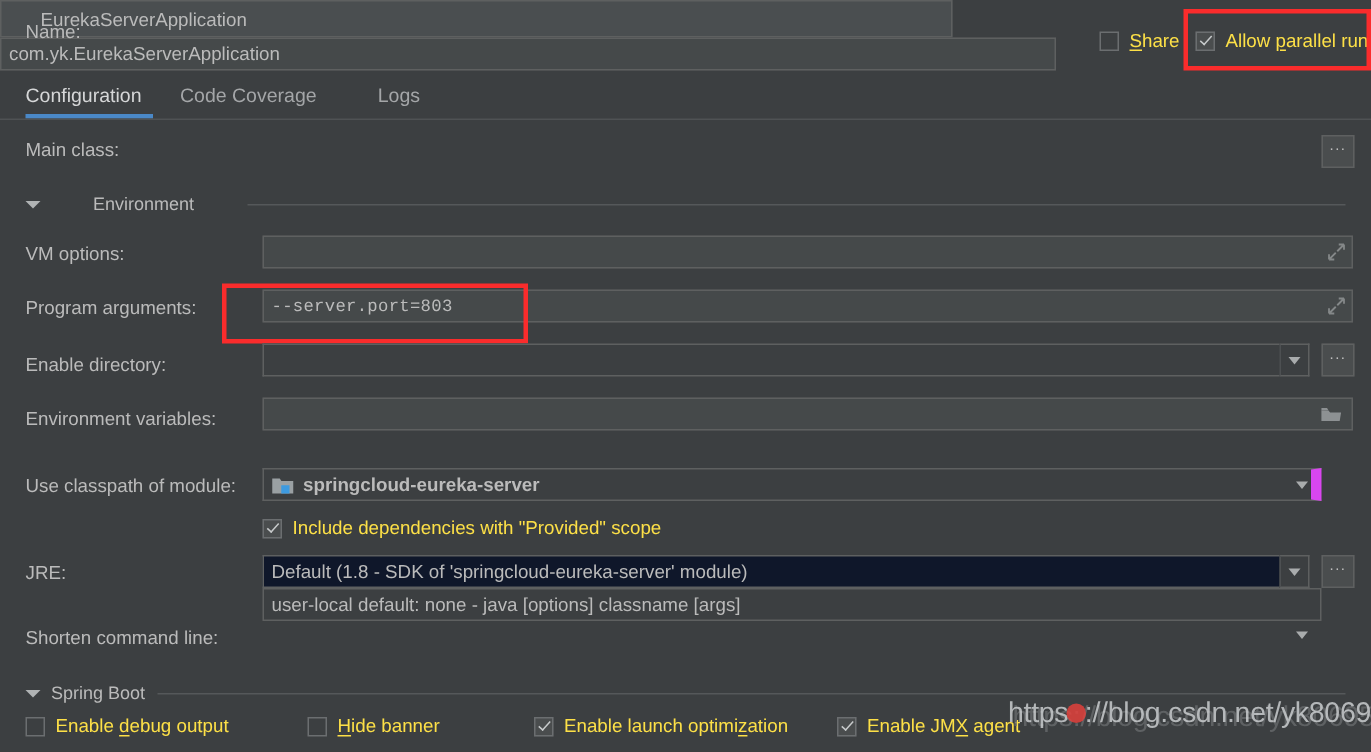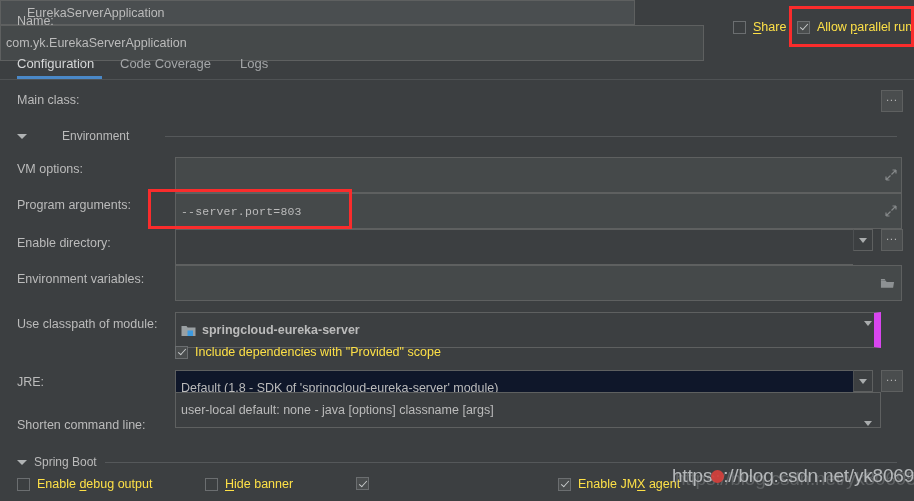--- a/index.html
+++ b/index.html
@@ -26,21 +26,21 @@
   }
   .label {
     color: #bbbbbb;
     white-space: nowrap;
     font-size: 12.5px;
   }
   .field {
     box-sizing: border-box;
     background: #45494a;
     border: 1px solid #5e6060;
-    height: 36px;
+    height: 22px;
     display: flex;
     align-items: center;
     padding: 0 5px;
     color: #bbbbbb;
     font-size: 12.5px;
     white-space: nowrap;
     overflow: hidden;
   }
   .field.combo {
     background: #3c3f41;
@@ -264,21 +264,21 @@
 
 <div class="redbox" style="left:789px; top:6px; width:125px; height:41px;"></div>
 
 <div id="tabs">
   <div class="tab" style="left:120px; width:95px;">
     <span>Code Coverage</span>
   </div>
   <div class="tab active" style="left:17px; width:85px;">
     <span>Configuration</span>
   </div>
-  <div class="tab" style="left:240px; width:40px;">
+  <div class="tab" style="left:240px; width:40px;text-align:right;">
     <span>Logs</span>
   </div>
 </div>
 <div id="tabline"></div>
 
 <div class="row" style="left:17px; top:93px;">
   <span class="label">Main class:</span>
 </div>
 <div class="field" style="left:175px; top:90px; width:704px;">
   <span>com.yk.EurekaServerApplication</span>
@@ -396,20 +396,21 @@
   <span class="txt"><span>Enable </span><span class="mn">d</span><span>ebug output</span></span>
 </div>
 
 <div class="cb" style="position:absolute; left:205px; top:477px;">
   <span class="box"></span>
   <span class="txt"><span></span><span class="mn">H</span><span>ide banner</span></span>
 </div>
 
 <div class="cb checked" style="position:absolute; left:356px; top:477px;">
   <span class="box"></span>
+  <span class="txt"><span>Enable launch optimi</span><span class="mn">z</span><span>ation</span></span>
 </div>
 
 <div class="cb checked" style="position:absolute; left:558px; top:477px;">
   <span class="box"></span>
   <span class="txt"><span>Enable JM</span><span class="mn">X</span><span> agent</span></span>
 </div>
 
 <div id="wm-shadow"><span>https</span><span>://blog.csdn.net/yk80695816</span></div>
 <div id="watermark"><span>https</span><span class="dot"></span><span>://blog.csdn.net/yk80695816</span></div>
 

